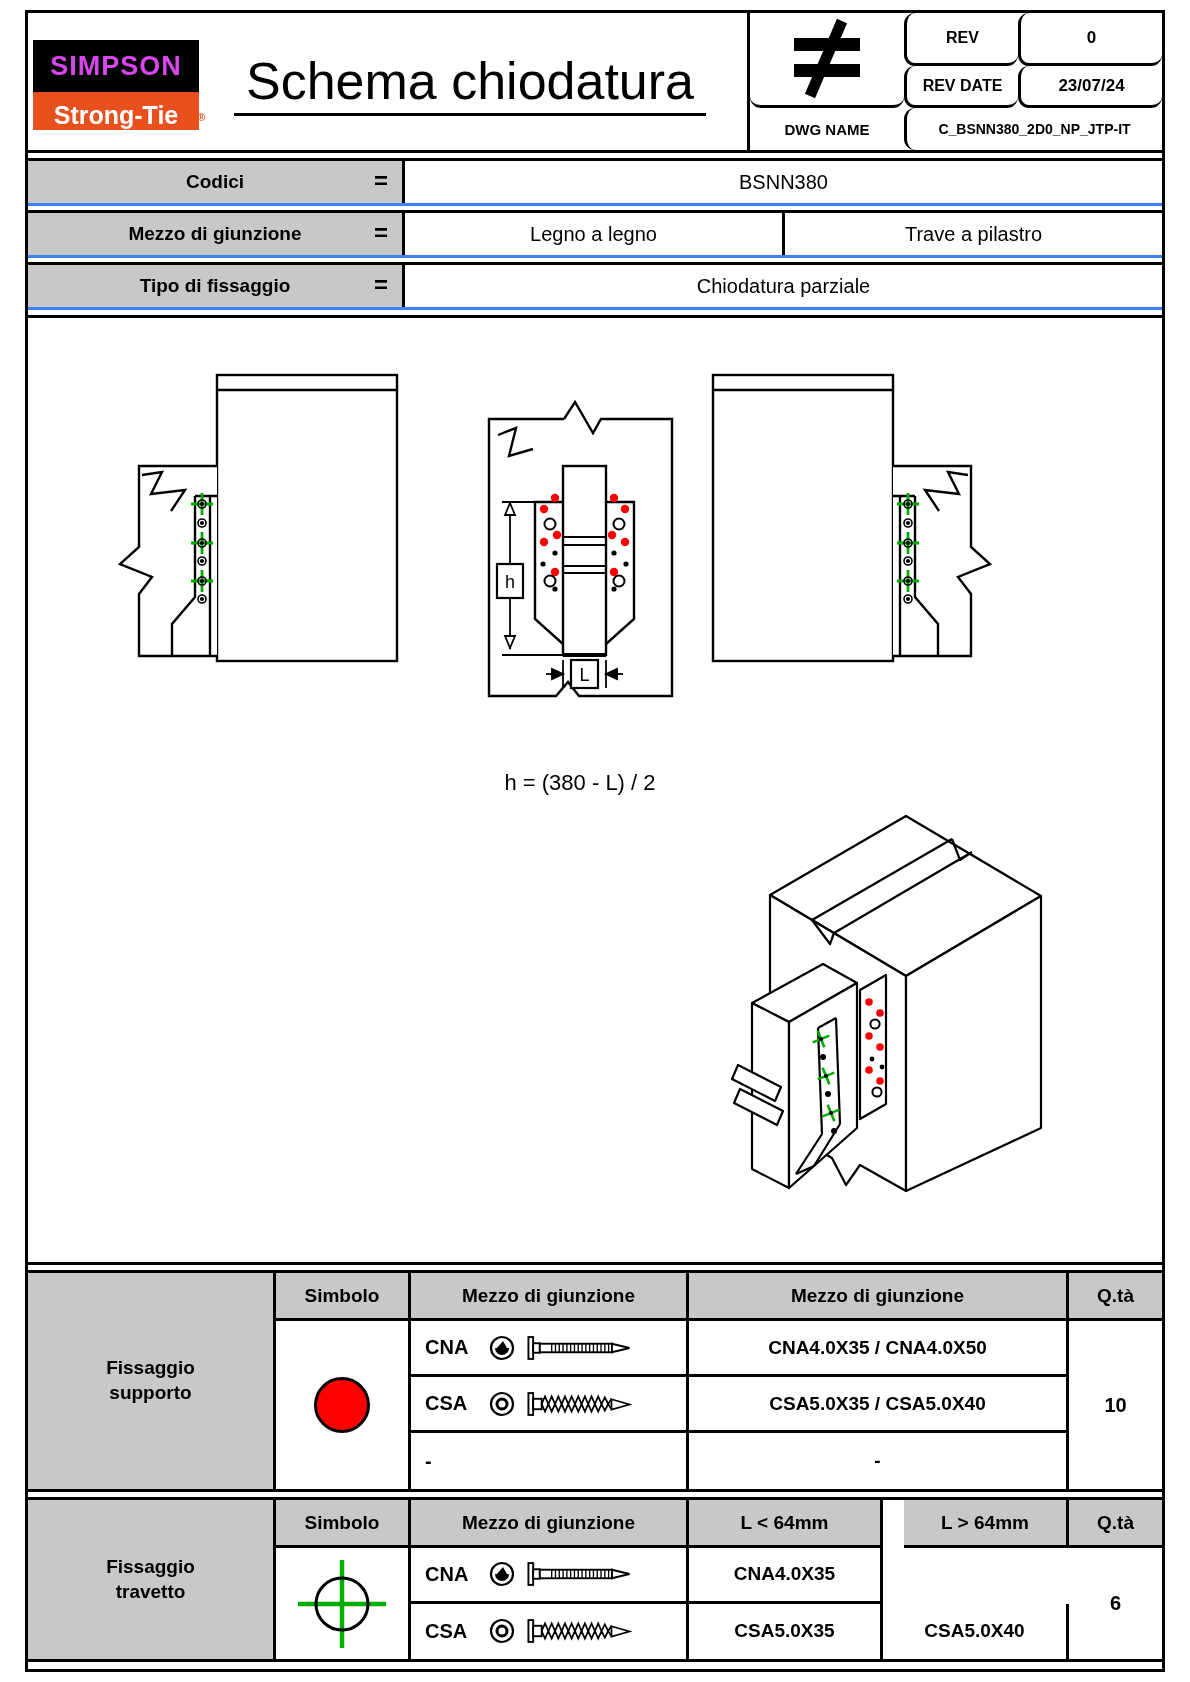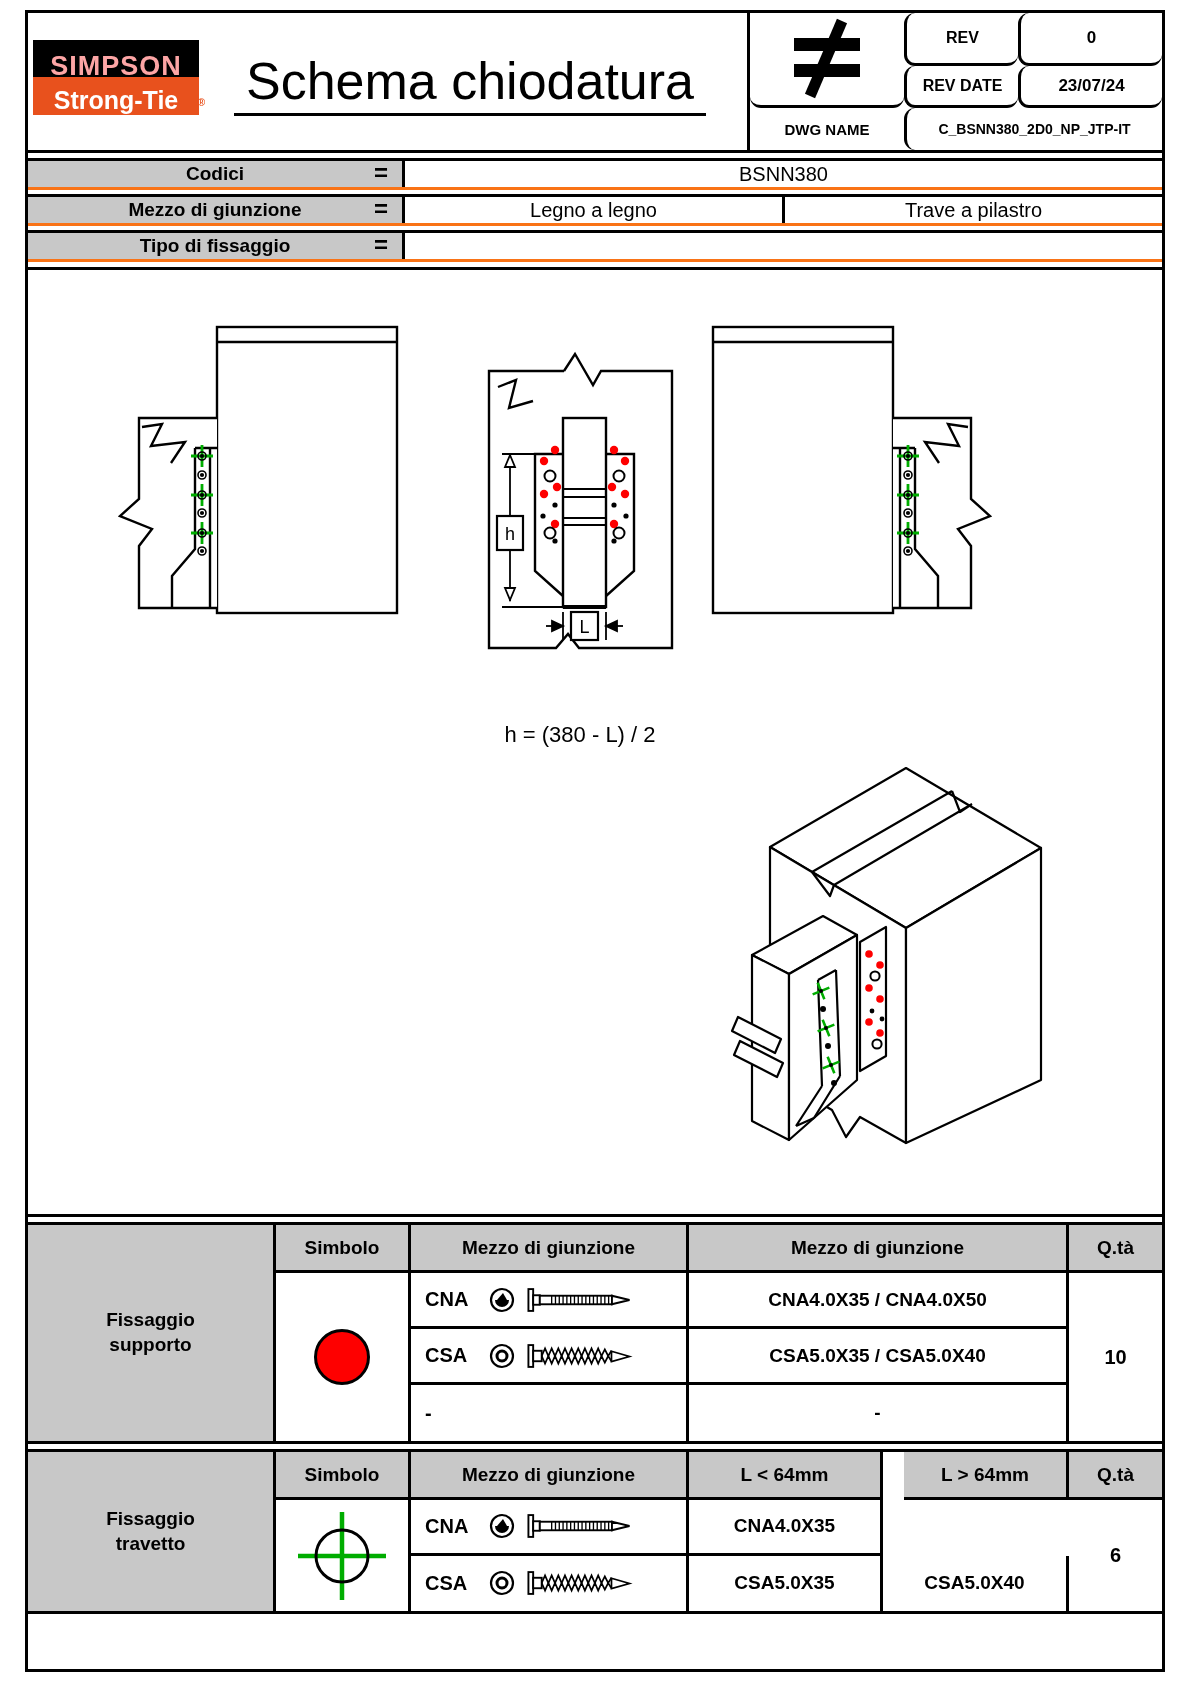--- a/index.html
+++ b/index.html
@@ -4,39 +4,39 @@
 <style>
   * { margin:0; padding:0; box-sizing:border-box; }
   html,body { background:#fff; }
   body { width:1190px; height:1682px; font-family:"Liberation Sans", sans-serif; color:#000; position:relative; }
   .frame { position:absolute; left:25px; top:10px; width:1140px; height:1662px; border:3px solid #000; background:#fff; }
 
   
   .hdr { display:flex; height:140px; border-bottom:3px solid #000; }
   .hdr-left { flex:1; position:relative; }
   .logo { position:absolute; left:5px; top:27px; width:166px; }
-  .logo-top { background:#000; color:#fca5a5; height:37px; line-height:52px; text-align:center; font-weight:bold; font-size:27px; letter-spacing:1px; }
+  .logo-top { background:#000; color:#d946ef; height:52px; line-height:52px; text-align:center; font-weight:bold; font-size:27px; letter-spacing:1px; }
   .logo-bot { background:#E8511D; color:#fff; height:38px; line-height:46px; text-align:center; font-weight:bold; font-size:25px; position:relative; }
   .logo-reg { position:absolute; right:-6px; bottom:-11px; font-size:10px; color:#E8511D; }
   .title-wrap { position:absolute; left:175px; right:10px; top:38px; text-align:center; }
   .title { font-size:52px; border-bottom:3px solid #000; padding:0 12px 2px 12px; display:inline-block; }
   .hdr-right { width:415px; border-left:3px solid #000; display:grid;
                grid-template-columns:154px 114px 144px; grid-template-rows:53px 42px 42px; }
   .hc { display:flex; align-items:center; justify-content:center; font-weight:bold;border-radius:11px; }
   .neq-cell { grid-column:1; grid-row:1 / span 2; border-bottom:3px solid #000; }
   .rev-l   { grid-column:2; grid-row:1; border-left:3px solid #000; border-bottom:3px solid #000; font-size:16px; }
   .rev-v   { grid-column:3; grid-row:1; border-left:3px solid #000; border-bottom:3px solid #000; font-size:17px; }
   .revd-l  { grid-column:2; grid-row:2; border-left:3px solid #000; border-bottom:3px solid #000; font-size:16px; }
   .revd-v  { grid-column:3; grid-row:2; border-left:3px solid #000; border-bottom:3px solid #000; font-size:17px; }
   .dwg-l   { grid-column:1; grid-row:3; font-size:15px; }
   .dwg-v   { grid-column:2 / span 2; grid-row:3; border-left:3px solid #000; font-size:14px; }
 
   
   .info { margin-top:5px; }
-  .info-row { display:flex; height:32px; border-top:3px solid #000; border-bottom:3px solid #f97316; margin-top:4px; }
+  .info-row { display:flex; height:48px; border-top:3px solid #000; border-bottom:3px solid #3b82f6; margin-top:4px; }
   .info-row:first-child { margin-top:0; }
   .info-label { width:377px; background:#C8C8C8; border-right:3px solid #000; position:relative;
                 display:flex; align-items:center; justify-content:center; font-weight:bold; font-size:19px; }
   .info-eq { position:absolute; right:14px; top:50%; transform:translateY(-52%); font-weight:bold; font-size:24px; }
   .info-vals { flex:1; display:flex; }
   .info-val { flex:1; display:flex; align-items:center; justify-content:center; font-size:20px; }
   .info-val + .info-val { border-left:3px solid #000; }
 
   
   .draw-area { margin-top:5px; height:950px; border-top:3px solid #000; border-bottom:3px solid #000; position:relative; }
@@ -112,20 +112,23 @@
       <div class="info-vals">
         <div class="info-val">Legno a legno</div>
         <div class="info-val">Trave a pilastro</div>
       </div>
     </div>
     <div class="info-row">
       <div class="info-label">
         <span>Tipo di fissaggio</span>
         <span class="info-eq">=</span>
       </div>
+      <div class="info-vals">
+          <div class="info-val">Chiodatura parziale</div>
+        </div>
     </div>
   </div>
 
   <div class="draw-area">
 
     <svg class="sv" style="left:70px; top:46px;" width="340" height="340" viewBox="0 0 340 340">
       <g stroke="#000" stroke-width="2.4" fill="none">
         <rect x="119" y="11" width="180" height="286" fill="#fff"></rect>
         <line x1="119" y1="26" x2="299" y2="26"></line>
         <path d="M119,102 L41,102 L41,183 L22,200 L54,213 L41,230 L41,292 L119,292" fill="#fff"></path>

